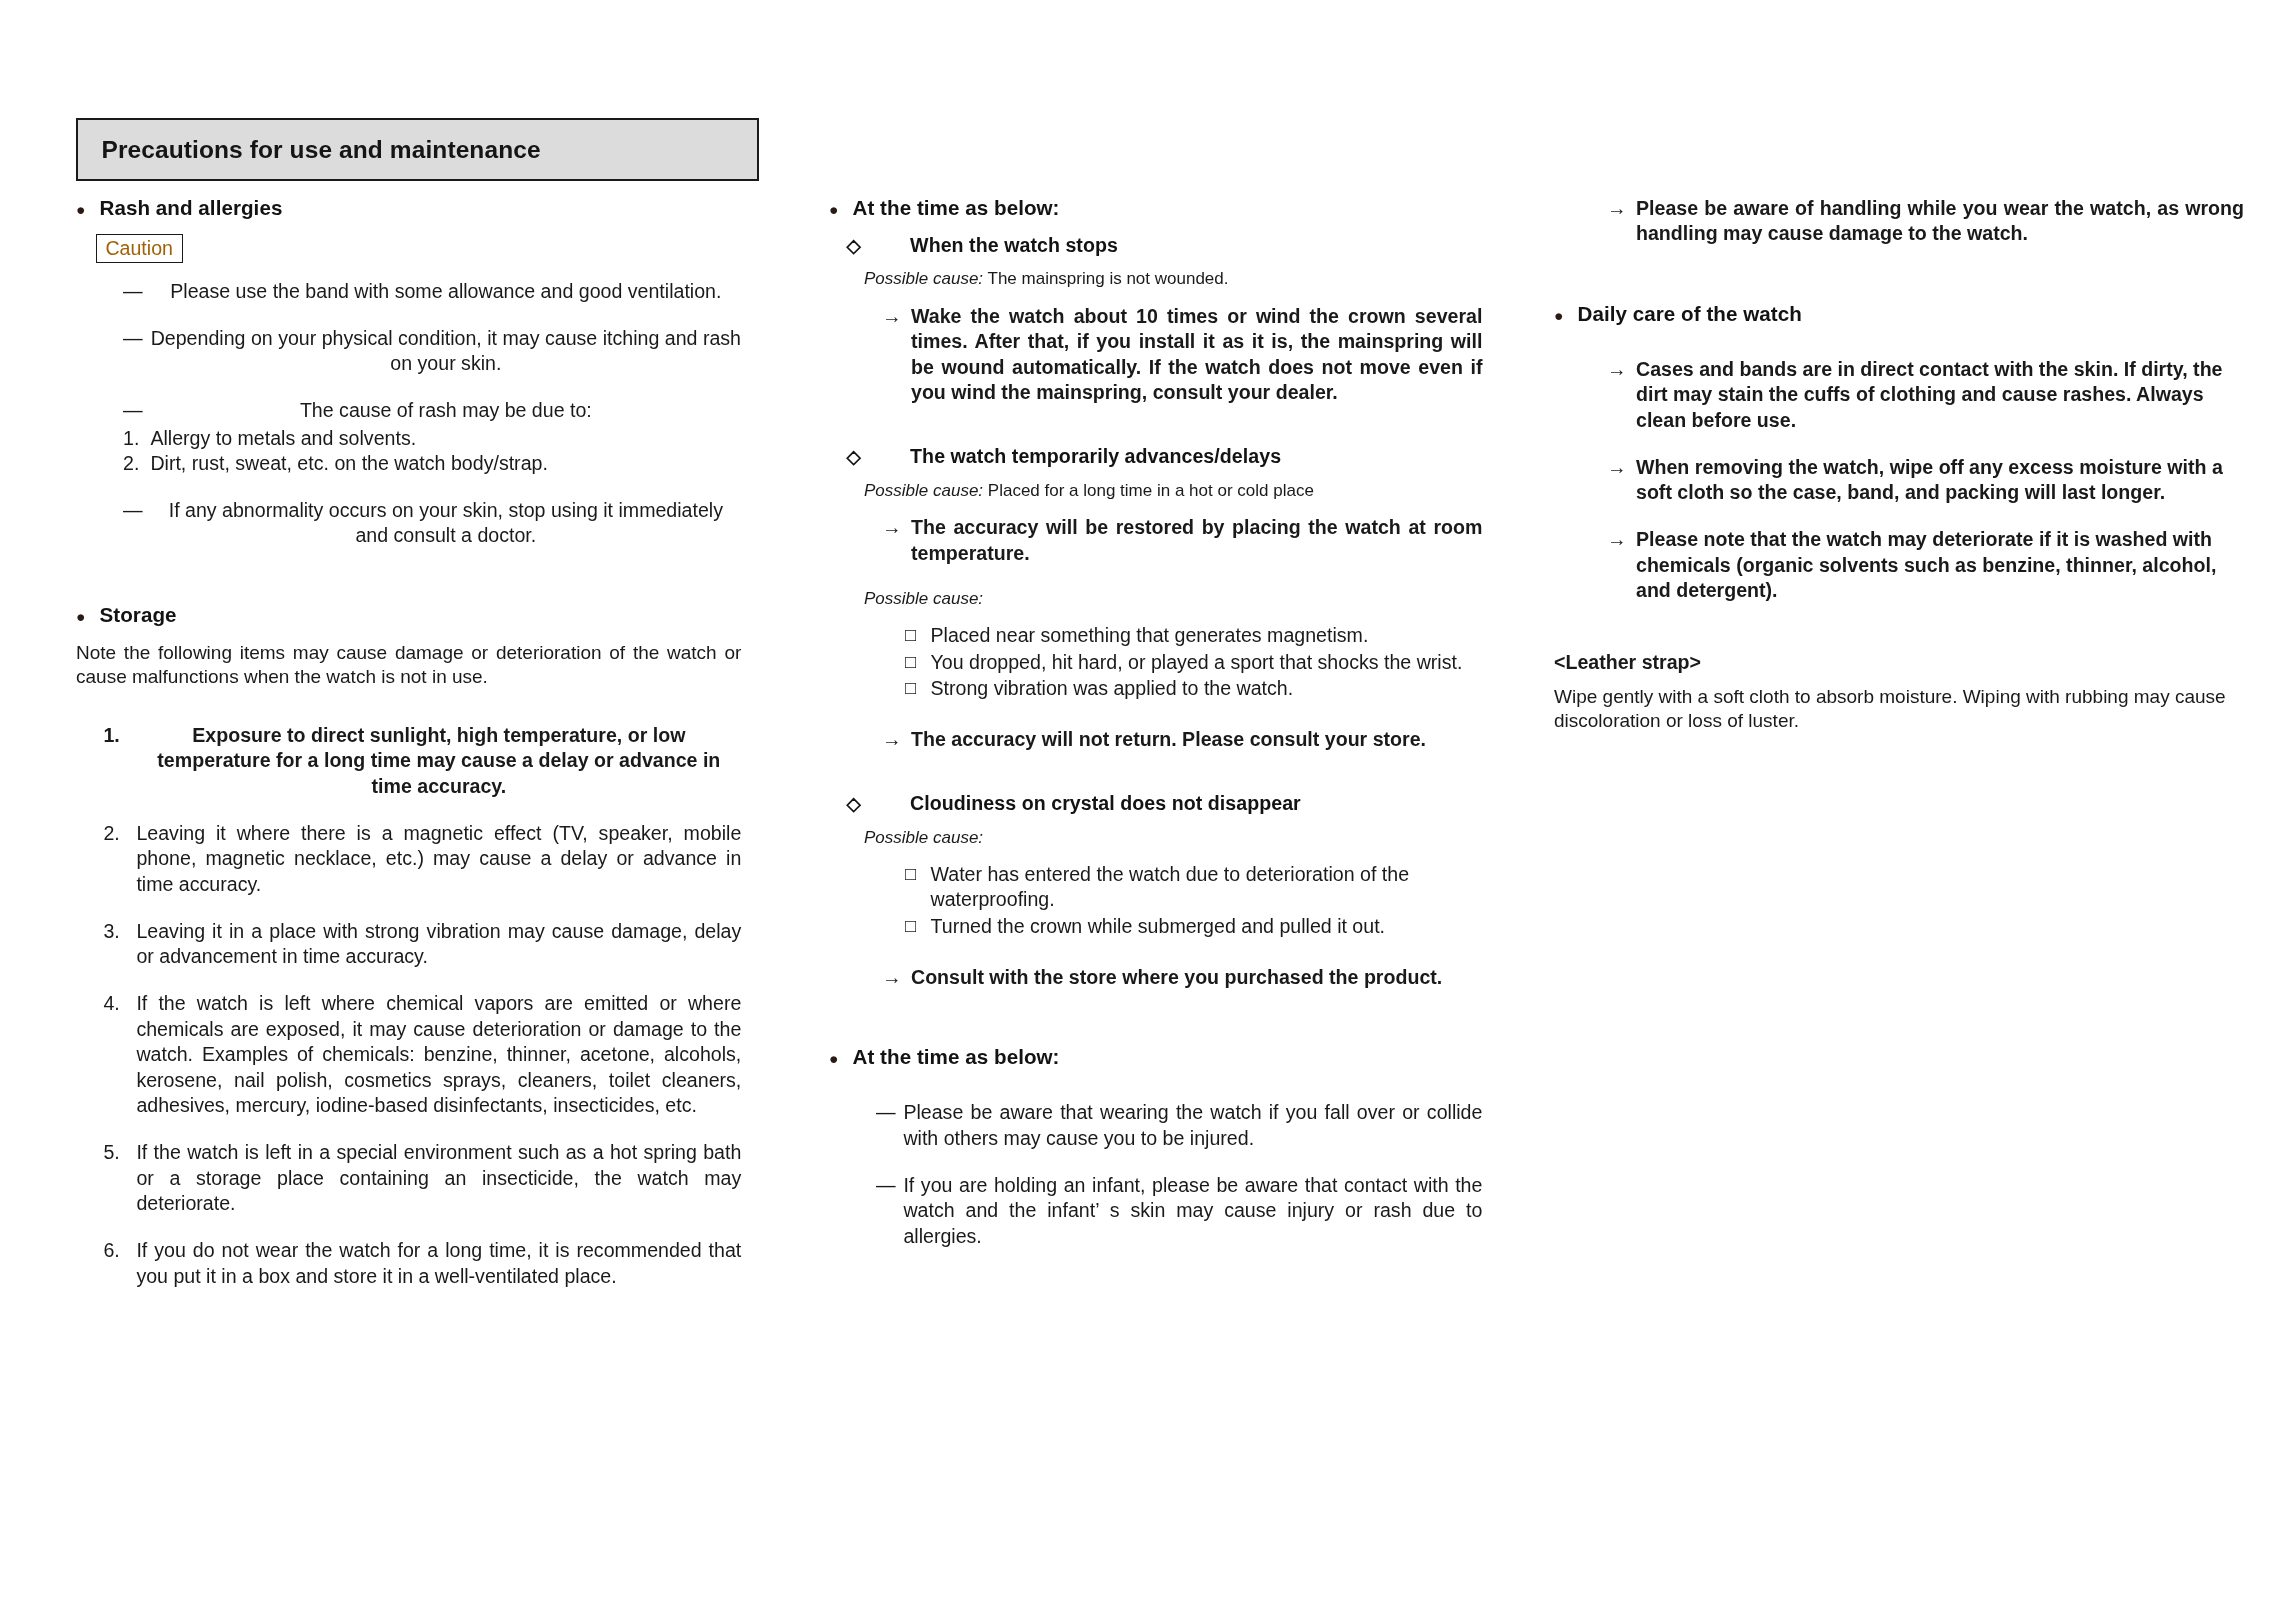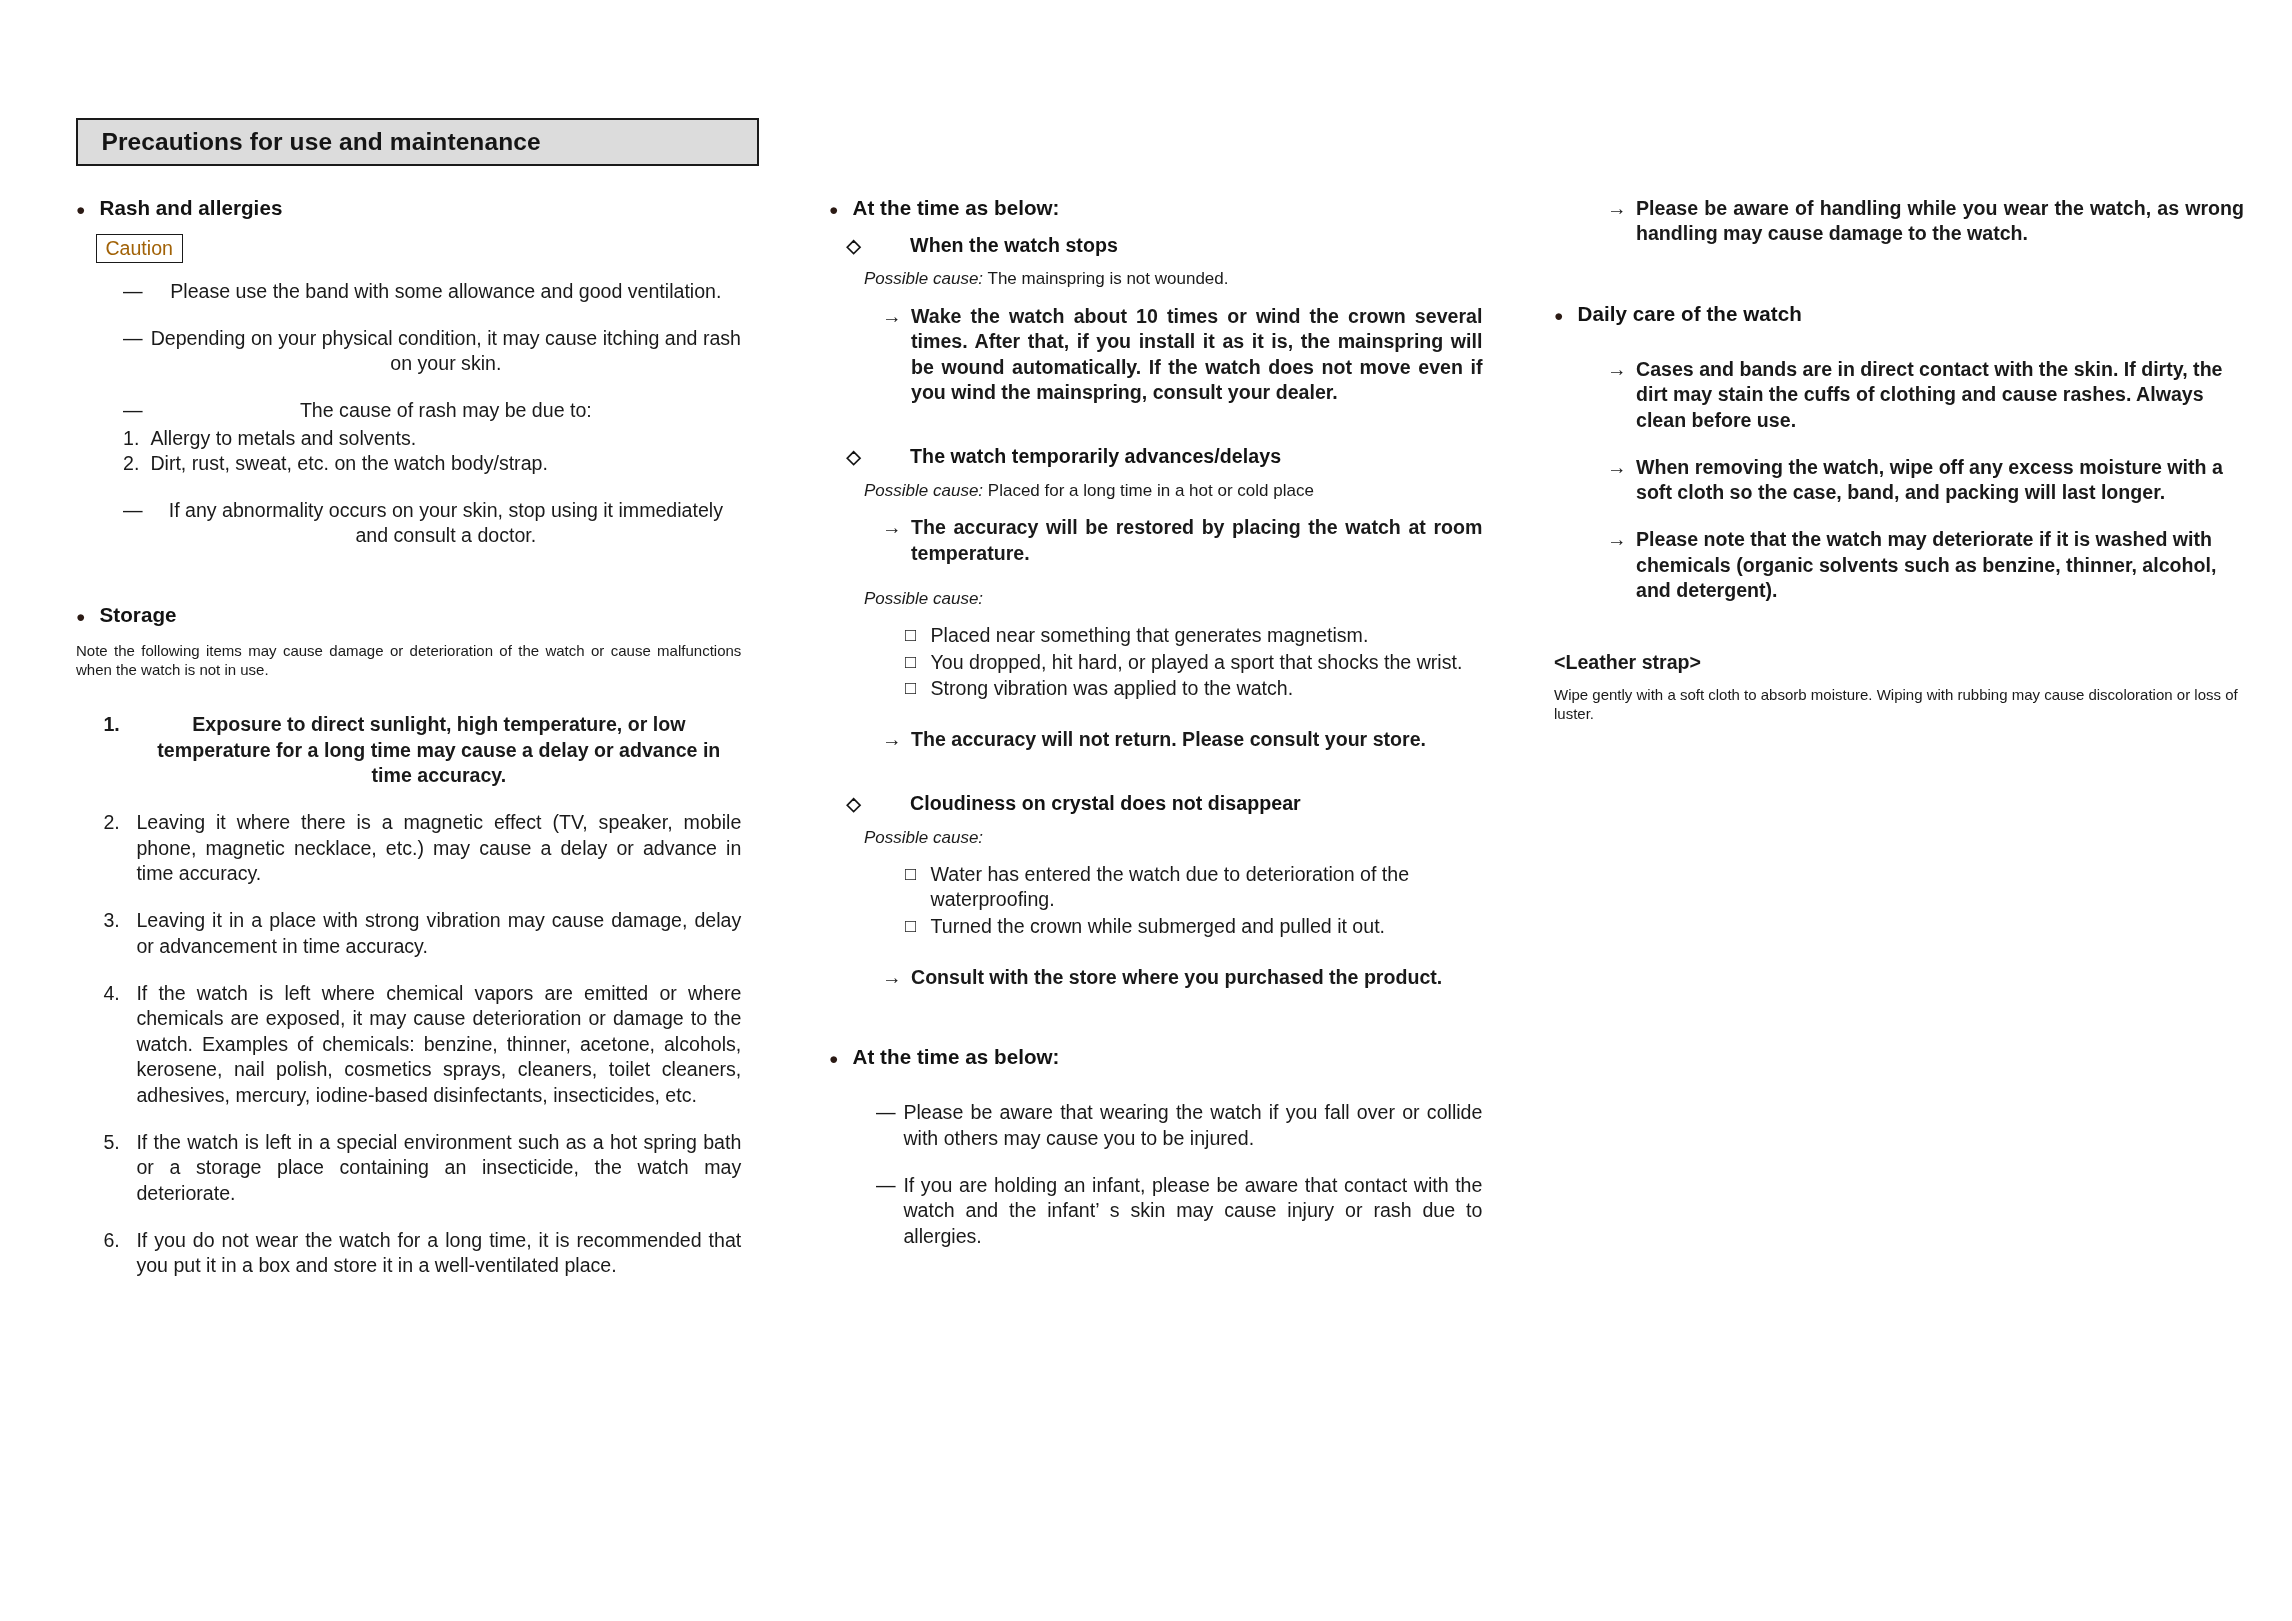--- a/index.html
+++ b/index.html
@@ -22,21 +22,21 @@
     box-sizing: border-box;
     padding: 0;
   }
 
   
   .section-header {
     position: absolute;
     left: 76px;
     top: 118px;
     width: 683px;
-    height: 48px;
+    height: 63px;
     background: #dcdcdc;
     border: 2px solid #1a1a1a;
     box-sizing: border-box;
     display: flex;
     align-items: center;
   }
   .section-header-title {
     font-size: 24.5px;
     font-weight: bold;
     letter-spacing: 0.1px;
@@ -92,21 +92,21 @@
   .h-diamond .mk {
     width: 25.5px;
     flex: 0 0 25.5px;
     font-size: 18.6px;
     line-height: 1;
   }
   .h-diamond .tx { flex: 1; letter-spacing: 0.05px; margin-left: 38px; }
 
   
   .para {
-    font-size: 15px;
+    font-size: 19px;
     line-height: 1.28;
     text-align: justify;
     margin-bottom: 15.7px;
   }
   .para.left { text-align: left; }
 
   
   .cause {
     font-size: 17px;
     line-height: 1.28;

